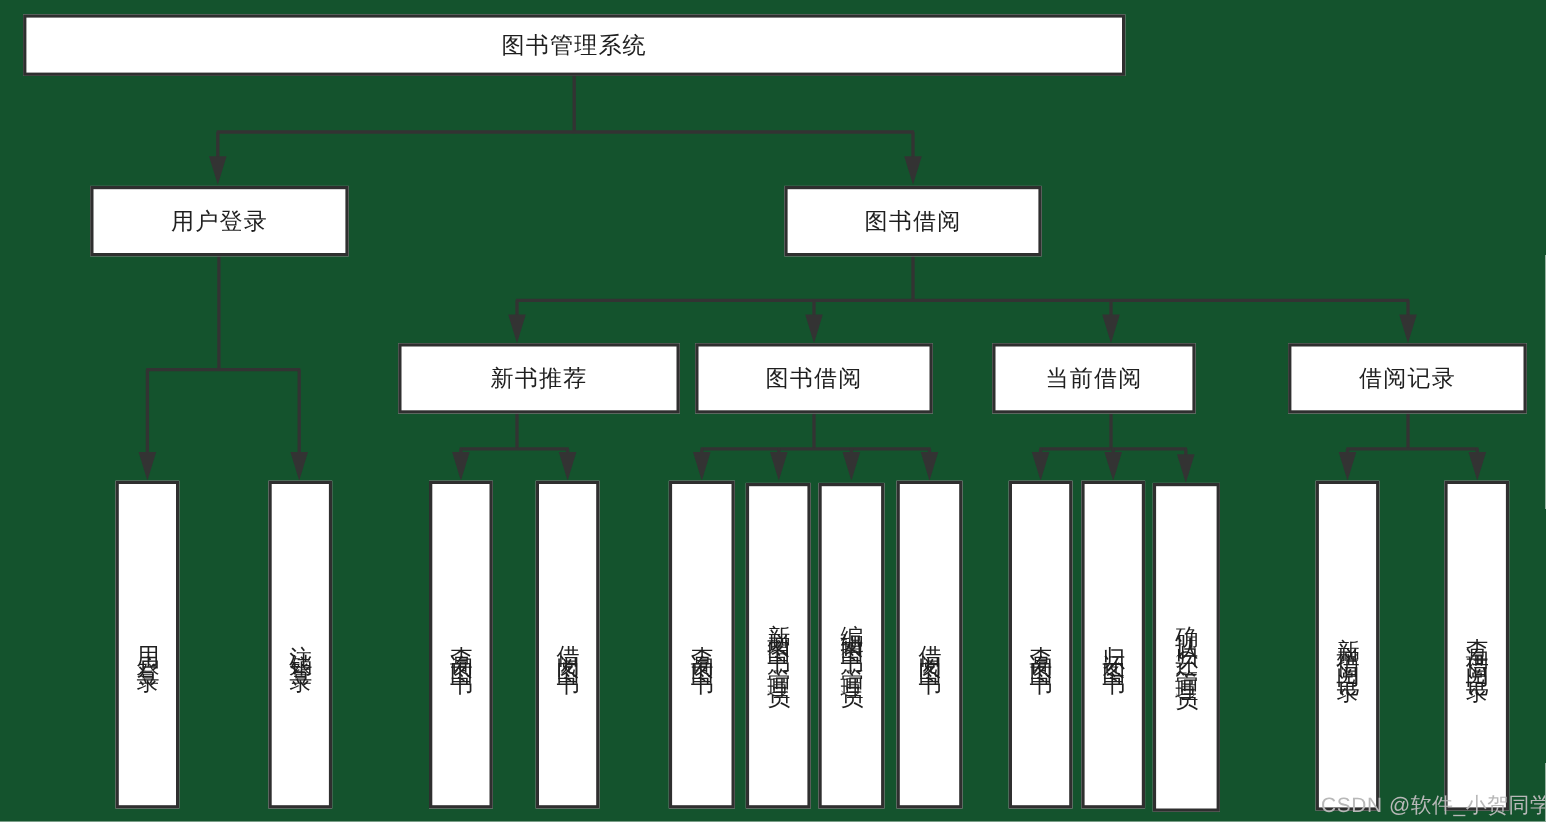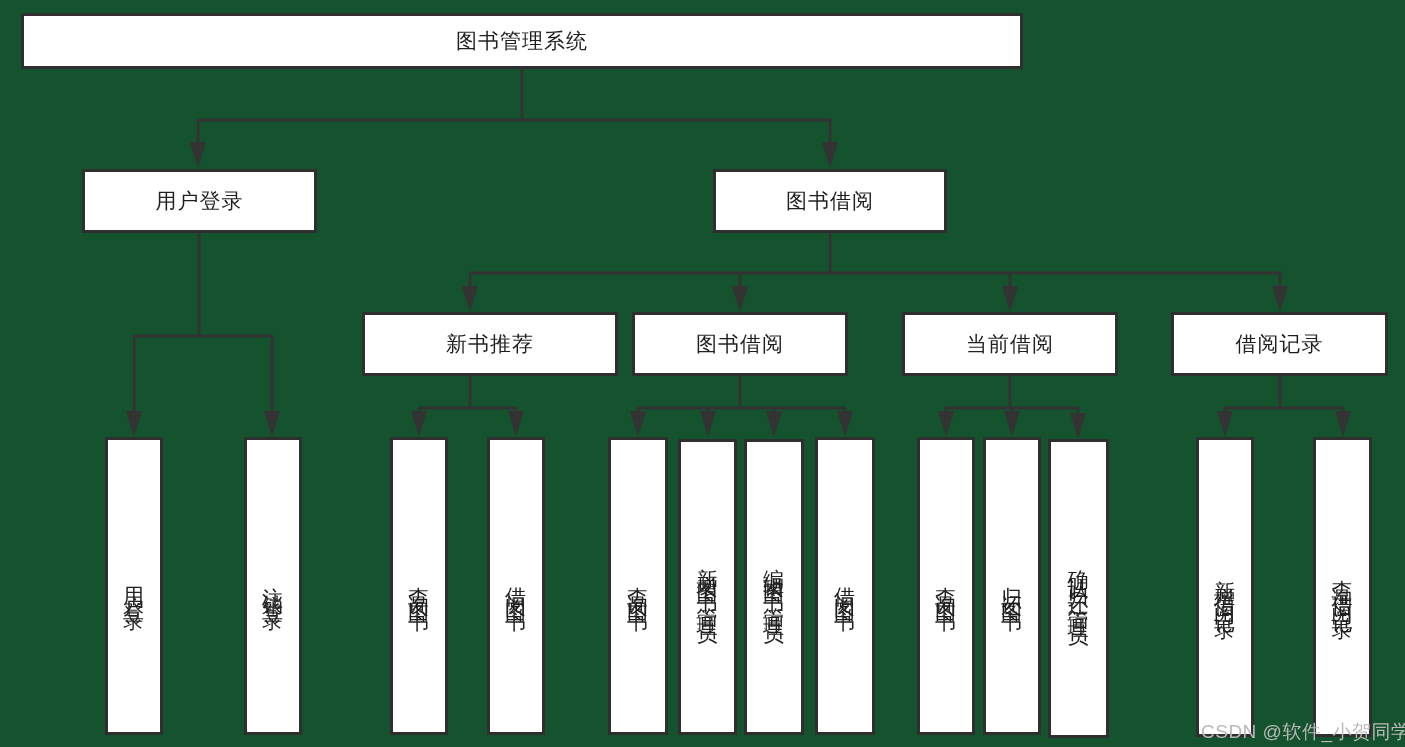--- a/index.html
+++ b/index.html
@@ -143,21 +143,21 @@
   <div class="node hnode" style="left:713px;top:169px;width:234px;height:64px;">
     <span>图书借阅</span>
   </div>
 
   <div class="node hnode" style="left:362px;top:312px;width:256px;height:64px;">
     <span>新书推荐</span>
   </div>
   <div class="node hnode" style="left:632px;top:312px;width:216px;height:64px;justify-content:center;">
     <span>图书借阅</span>
   </div>
-  <div class="node hnode" style="left:902px;top:312px;width:216px;height:64px;">
+  <div class="node hnode" style="left:902px;top:312px;width:185px;height:64px;">
     <span>当前借阅</span>
   </div>
   <div class="node hnode" style="left:1171px;top:312px;width:217px;height:64px;">
     <span>借阅记录</span>
   </div>
 
   <div class="node vnode" style="left:105px;top:437px;width:58px;height:298px;">
     <span>用户登录</span>
   </div>
   <div class="node vnode" style="left:244px;top:437px;width:58px;height:298px;">

